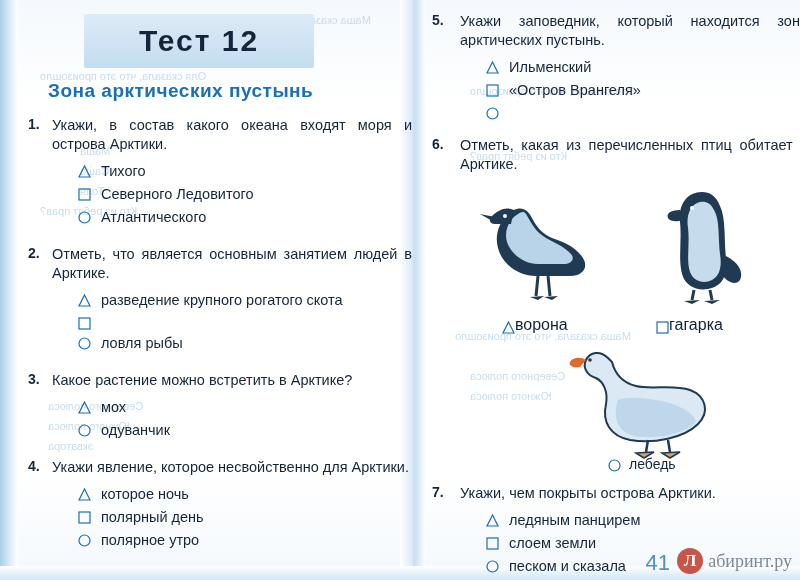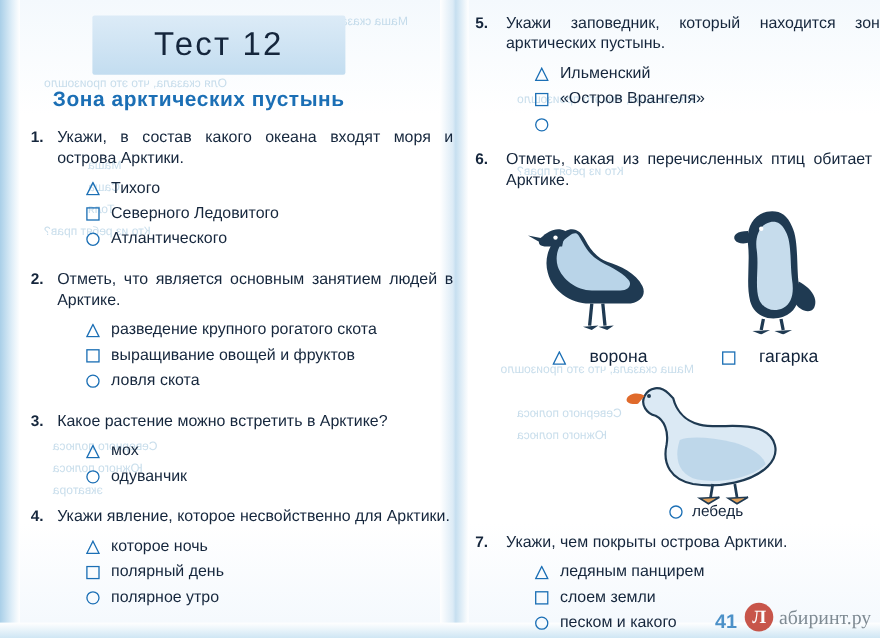--- a/index.html
+++ b/index.html
@@ -48,21 +48,21 @@
     margin:14px 0 0 62px;
     width:230px;height:54px;
   }
   .test-header .bg{
     position:absolute;inset:0;
     background:linear-gradient(to bottom,#dcebf7,#c3ddf0);
     border-radius:2px;
   }
   .test-header .txt{
     position:relative;
-    font-size:30px;font-weight:normal;letter-spacing:2px;
+    font-size:30px;font-weight:bold;letter-spacing:2px;
     line-height:54px;text-align:center;color:#15263c;
   }
   .section-title{
     margin:12px 0 14px 26px;
     font-size:19px;font-weight:bold;color:#1b6fb5;
     letter-spacing:0.5px;
   }
 
   
   .q{
@@ -92,34 +92,34 @@
   
   .col-right .q{padding-left:28px;}
   .col-right .q .num{left:0;}
 
   
   .birds{
     margin:10px 0 0 6px;
     position:relative;height:150px;
   }
   .cap-row{
-    position:absolute;bottom:0;display:flex;align-items:flex-start;gap:21px;
+    position:absolute;bottom:0;display:flex;align-items:flex-end;gap:0;
   }
   .swan-wrap{
     position:relative;margin:6px 0 0 0;height:132px;
   }
   .swan-cap{
     position:absolute;left:148px;bottom:0;display:flex;align-items:center;gap:8px;
     font-size:14px;color:#15263c;margin-top:35px;
   }
 
   
   .pagenum{
     position:absolute;right:30px;bottom:8px;
-    font-size:18px;font-weight:bold;color:#2f7fbf;opacity:.85;
+    font-size:22px;font-weight:normal;color:#2f7fbf;opacity:.85;
   }
   
   .watermark{
     position:absolute;right:8px;bottom:6px;
     display:flex;align-items:center;gap:5px;opacity:.85;
   }
   .wm-circle{
     width:26px;height:26px;border-radius:50%;
     background:#c0392b;color:#fff;font-size:17px;font-weight:bold;
     display:flex;align-items:center;justify-content:center;
@@ -209,29 +209,28 @@
               </svg>
             </span>
           <span class="label">разведение крупного рогатого скота</span>
         </div>
         <div class="opt">
           <span class="mk sq">
               <svg width="13" height="13" viewBox="0 0 13 13">
                 <rect x="1" y="1" width="11" height="11" fill="none" stroke="#1b6fb5" stroke-width="1.2"></rect>
               </svg>
             </span>
-          <span class="label">выращивание овощей и фруктов</span>
-        </div>
-        <div class="opt">
-          <span class="mk ci">
-              <svg width="13" height="13" viewBox="0 0 13 13">
-                <circle cx="6.5" cy="6.5" r="5.5" fill="none" stroke="#1b6fb5" stroke-width="1.2"></circle>
-              </svg>
-            </span>
-          <span class="label">ловля скота</span>
+        </div>
+        <div class="opt">
+          <span class="mk ci">
+              <svg width="13" height="13" viewBox="0 0 13 13">
+                <circle cx="6.5" cy="6.5" r="5.5" fill="none" stroke="#1b6fb5" stroke-width="1.2"></circle>
+              </svg>
+            </span>
+          <span class="label">ловля рыбы</span>
         </div>
       </div>
     </div>
 
     <div class="q" style="margin-top:18px;margin-left:4px;width:360px;">
       <div class="num">3.</div>
       <div class="text">Какое растение можно встретить в Арктике?</div>
       <div class="opts">
         <div class="opt">
           <span class="mk tri">
@@ -399,21 +398,21 @@
               </svg>
             </span>
           <span class="label">слоем земли</span>
         </div>
         <div class="opt">
           <span class="mk ci">
               <svg width="13" height="13" viewBox="0 0 13 13">
                 <circle cx="6.5" cy="6.5" r="5.5" fill="none" stroke="#1b6fb5" stroke-width="1.2"></circle>
               </svg>
             </span>
-          <span class="label">песком и какого</span>
+          <span class="label">песком и сказала</span>
         </div>
       </div>
     </div>
   </div>
 
   <div class="pagenum" style="right:130px;bottom:4px;">41</div>
 
   <div class="watermark">
     <div class="wm-circle">Л</div>
     <div class="wm-text">абиринт.ру</div>

